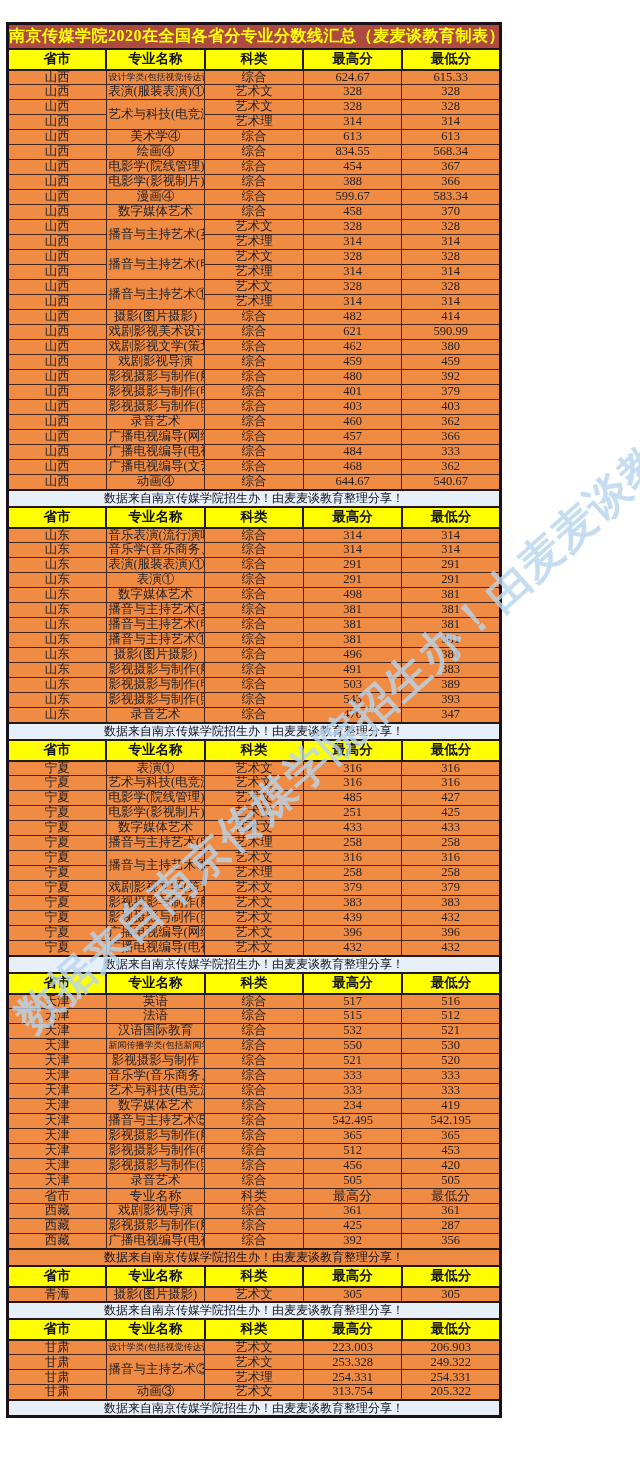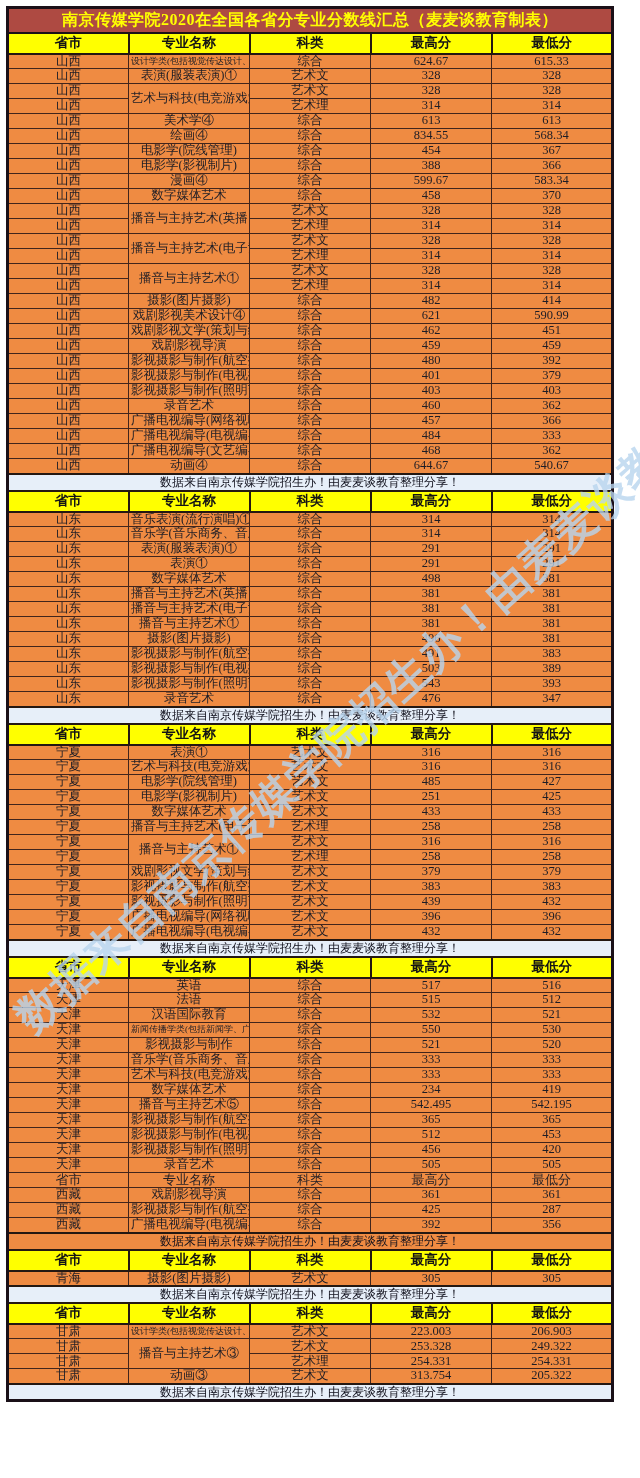--- a/index.html
+++ b/index.html
@@ -22,24 +22,25 @@
   }
   .page{
     position:relative;
     width:640px;
     min-height:1478px;
     padding:6px;
     overflow:hidden;
     background:#ffffff;
   }
   table.score-table{
-    width:608px;
+    width:496px;
     border-collapse:collapse;
     table-layout:fixed;
     border:3px solid var(--outer-border);
+    margin-top:16px;
   }
   td,th{
     border:1px solid var(--border);
     text-align:center;
     vertical-align:middle;
     line-height:1.05;
     overflow:hidden;
     white-space:nowrap;
   }
   .title-cell{
@@ -237,21 +238,21 @@
           <td class="data c1">戏剧影视美术设计④</td>
           <td class="data c2">综合</td>
           <td class="data c3">621</td>
           <td class="data c4">590.99</td>
         </tr>
         <tr>
           <td class="data c0">山西</td>
           <td class="data c1">戏剧影视文学(策划与编剧)</td>
           <td class="data c2">综合</td>
           <td class="data c3">462</td>
-          <td class="data c4">451</td>
+          <td class="data c4">380</td>
         </tr>
         <tr>
           <td class="data c0">山西</td>
           <td class="data c1">戏剧影视导演</td>
           <td class="data c2">综合</td>
           <td class="data c3">459</td>
           <td class="data c4">459</td>
         </tr>
         <tr>
           <td class="data c0">山西</td>

